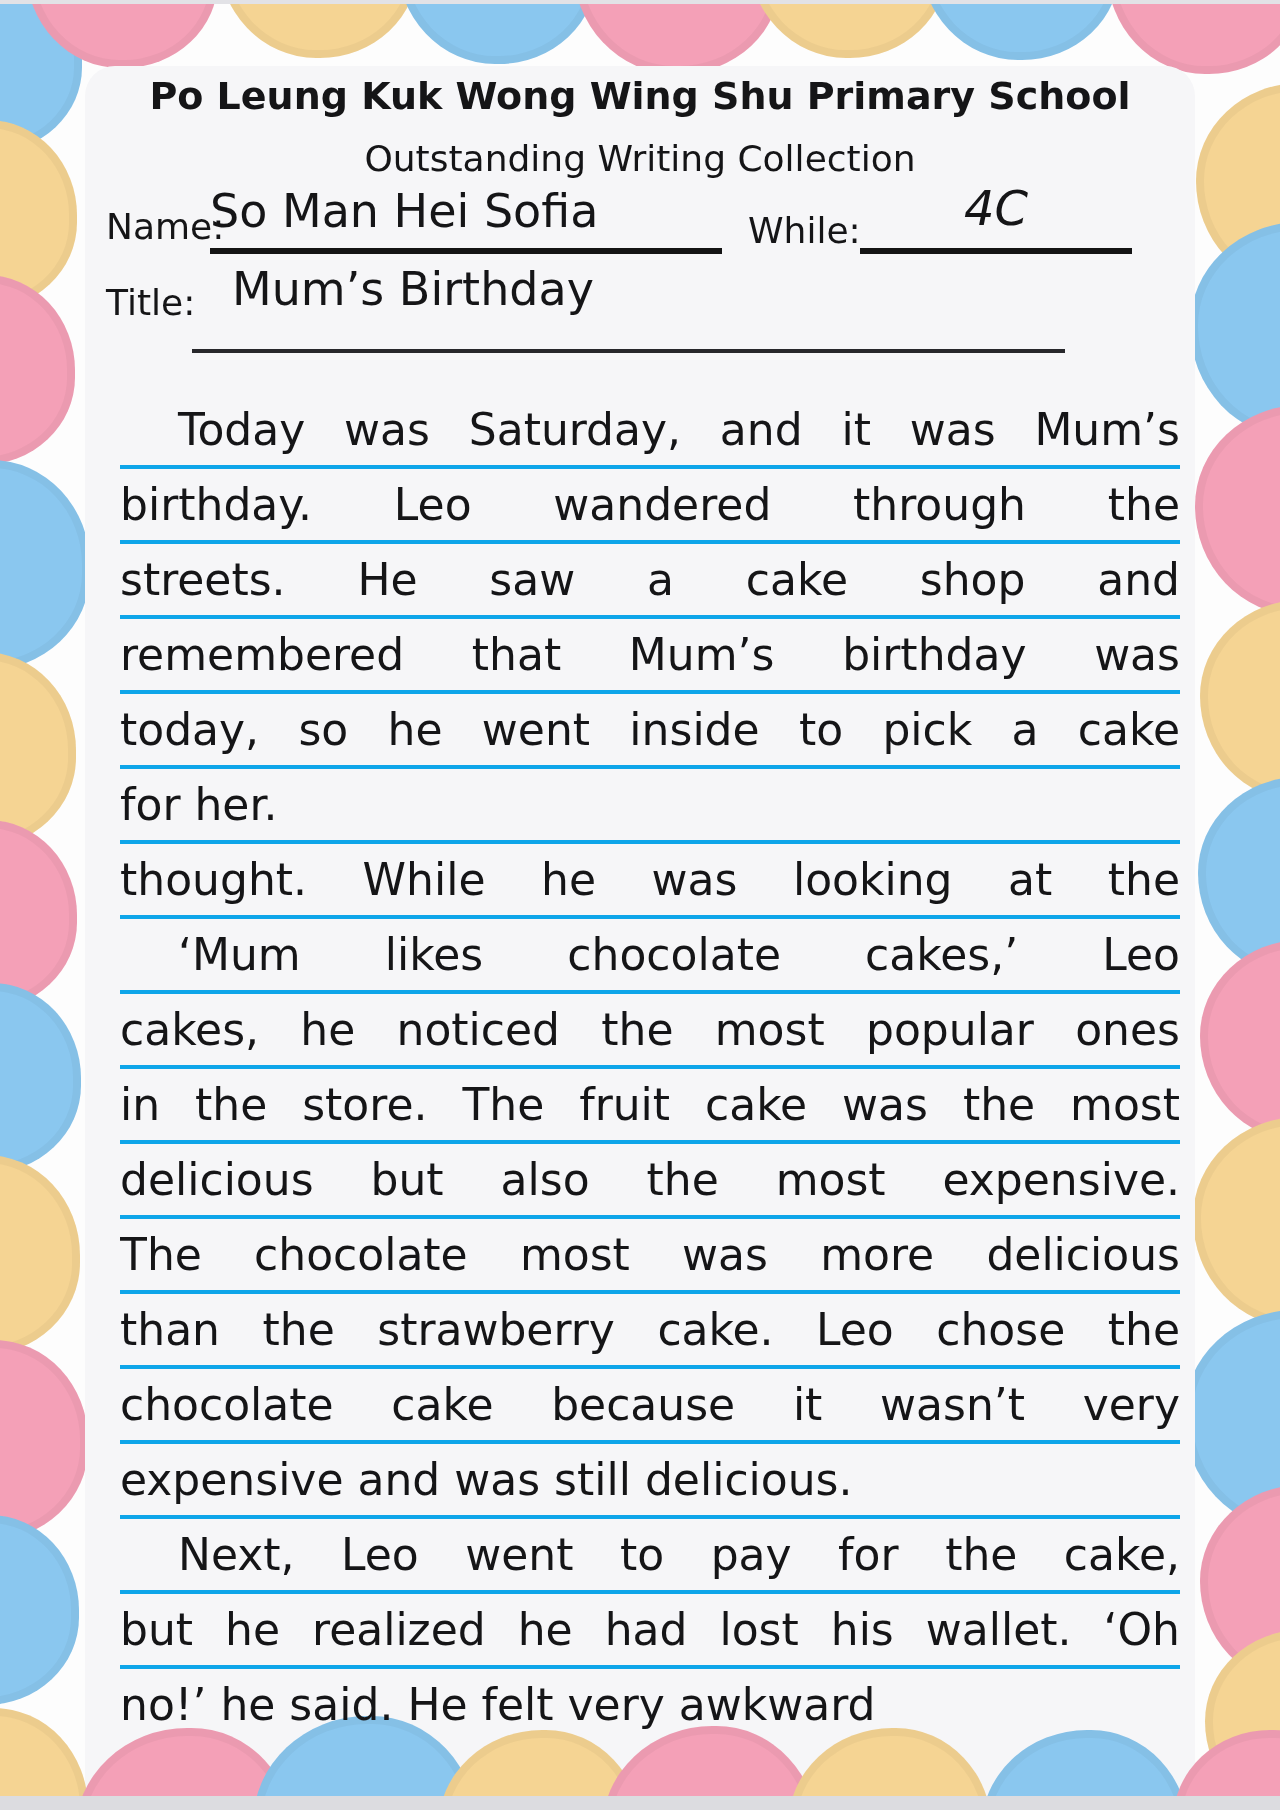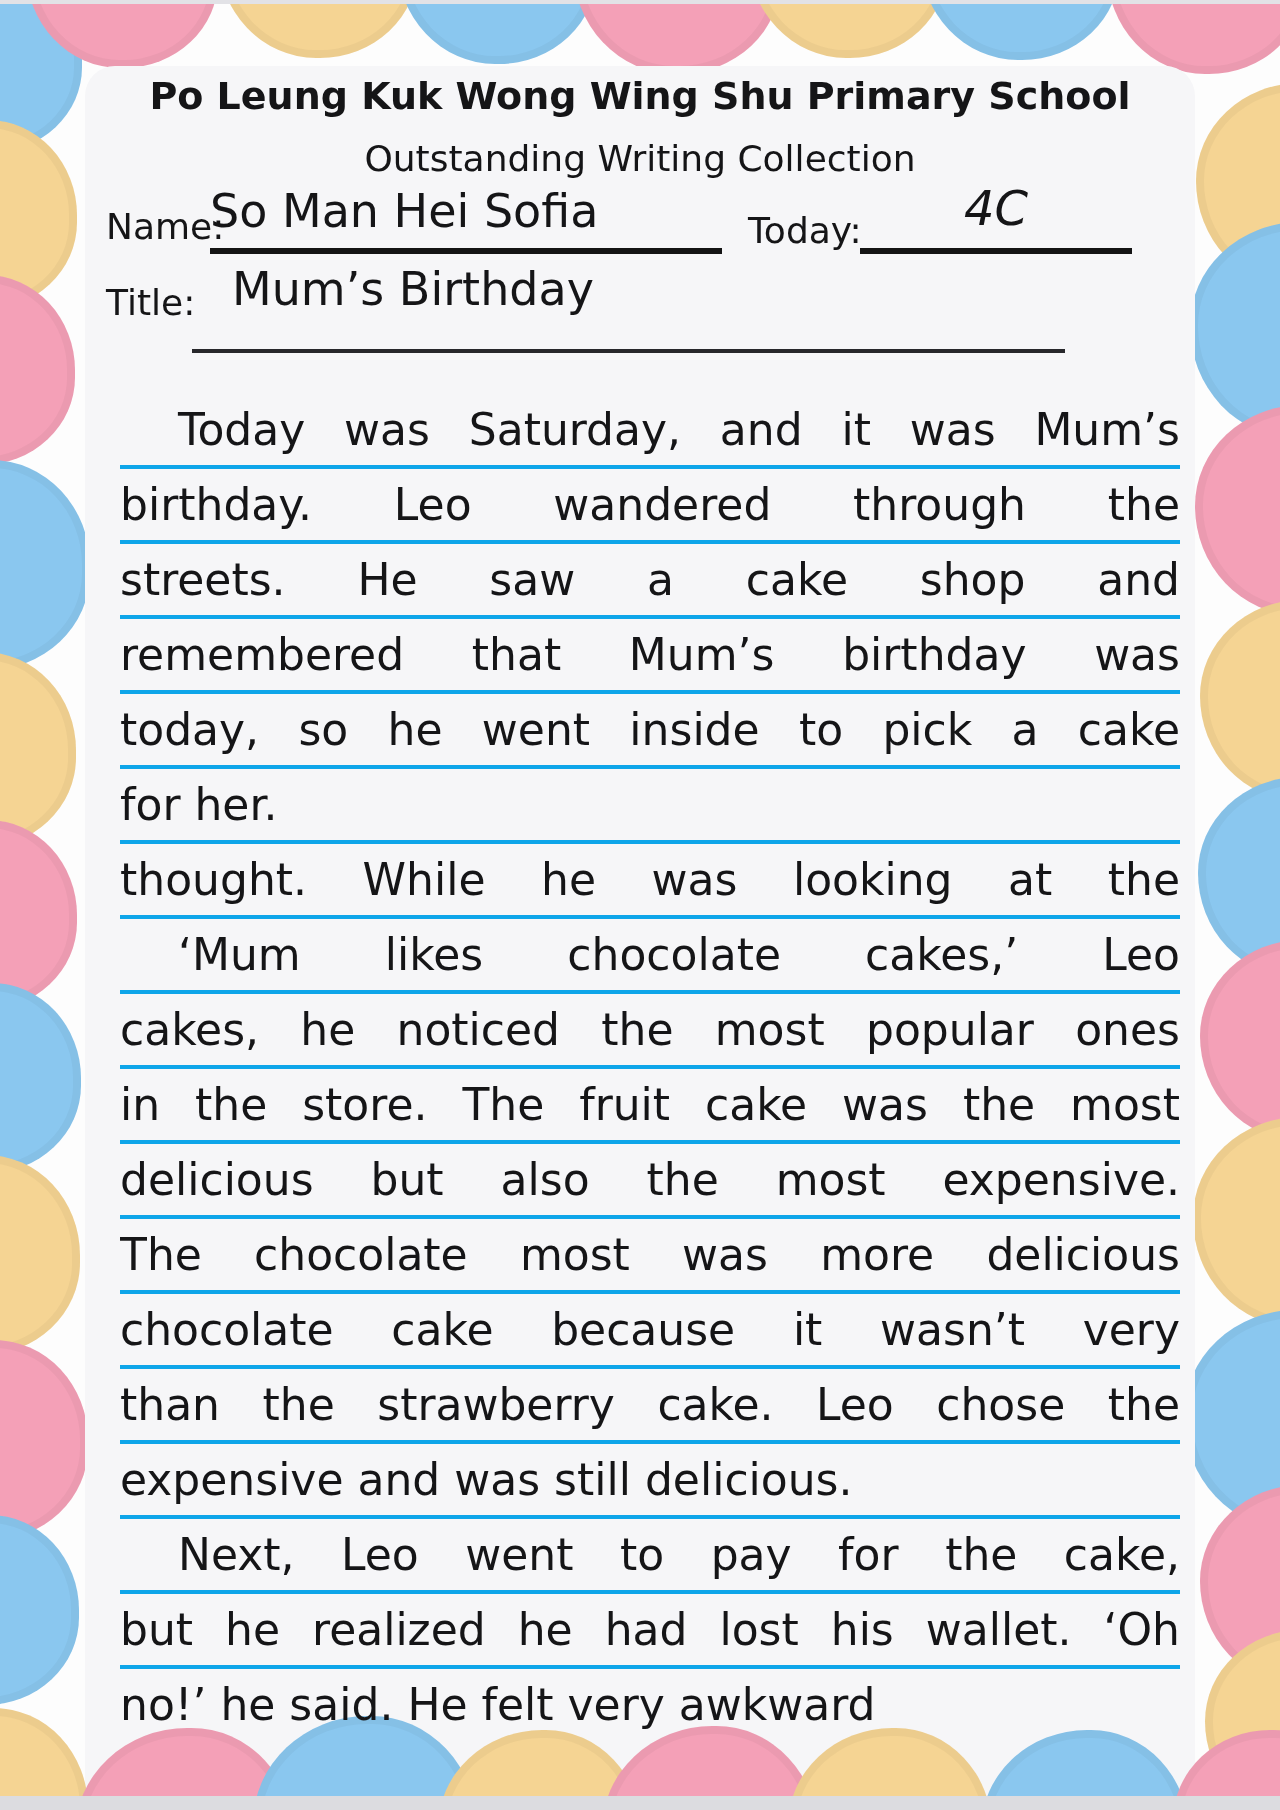--- a/index.html
+++ b/index.html
@@ -139,43 +139,43 @@
     </div>
 
   <div class="content">
     <div class="school-name">Po Leung Kuk Wong Wing Shu Primary School</div>
     <div class="collection-title">Outstanding Writing Collection</div>
 
     <div class="field-label name-label">Name:</div>
     <div class="name-value">So Man Hei Sofia</div>
     <div class="name-underline"></div>
 
-    <div class="field-label class-label">Today:</div>
+    <div class="field-label class-label">While:</div>
     <div class="class-value">4C</div>
     <div class="class-underline"></div>
 
     <div class="field-label title-label">Title:</div>
     <div class="title-value">Mum’s Birthday</div>
     <div class="title-underline"></div>
 
     <div class="essay-lines">
         <div class="essay-line justify indent">Today was Saturday, and it was Mum’s</div>
         <div class="essay-line justify">birthday. Leo wandered through the</div>
         <div class="essay-line justify">streets. He saw a cake shop and</div>
         <div class="essay-line justify">remembered that Mum’s birthday was</div>
         <div class="essay-line justify">today, so he went inside to pick a cake</div>
         <div class="essay-line">for her.</div>
         <div class="essay-line justify">thought. While he was looking at the</div>
         <div class="essay-line justify indent">‘Mum likes chocolate cakes,’ Leo</div>
         <div class="essay-line justify">cakes, he noticed the most popular ones</div>
         <div class="essay-line justify">in the store. The fruit cake was the most</div>
         <div class="essay-line justify">delicious but also the most expensive.</div>
         <div class="essay-line justify">The chocolate most was more delicious</div>
+        <div class="essay-line justify">than the strawberry cake. Leo chose the</div>
         <div class="essay-line justify">chocolate cake because it wasn’t very</div>
-        <div class="essay-line justify">than the strawberry cake. Leo chose the</div>
         <div class="essay-line">expensive and was still delicious.</div>
         <div class="essay-line justify indent">Next, Leo went to pay for the cake,</div>
         <div class="essay-line justify">but he realized he had lost his wallet. ‘Oh</div>
         <div class="essay-line no-rule">no!’ he said. He felt very awkward</div>
       </div>
   </div>
 
   <div class="edge-strip-top"></div>
   <div class="edge-strip-bottom"></div>
 

